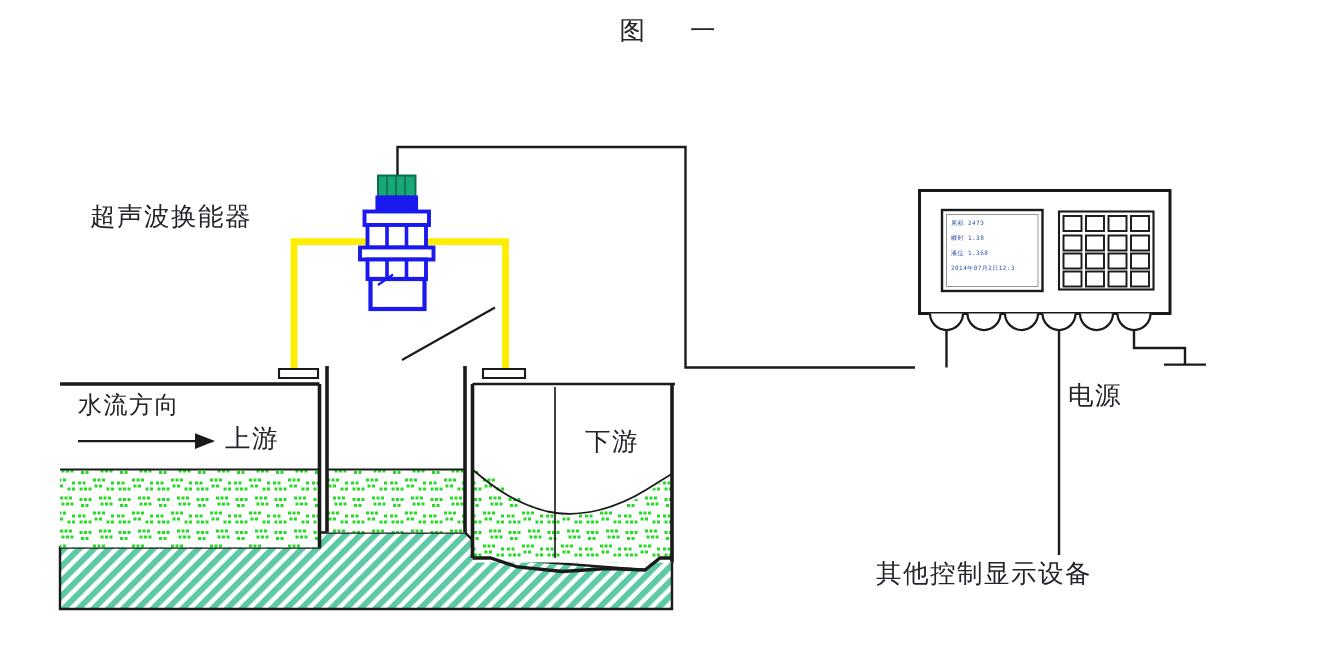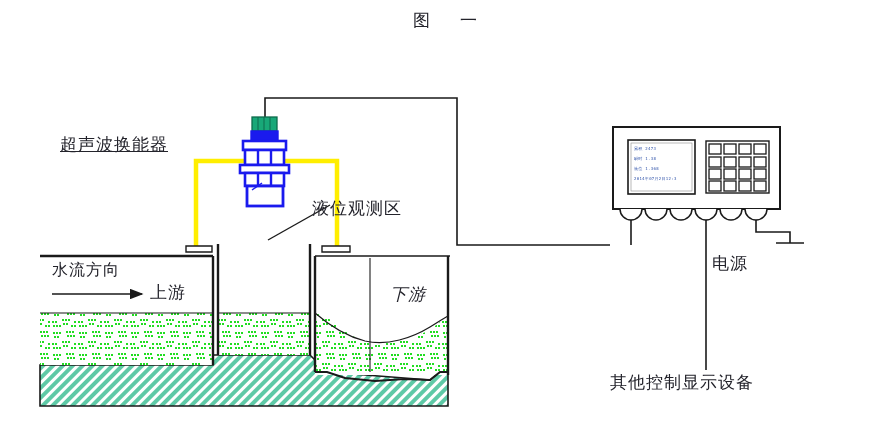--- a/index.html
+++ b/index.html
@@ -203,28 +203,27 @@
       <path d="M706,220 L706,370"></path>
 
       <path d="M756,220 L756,232 L790,232 L790,243"></path>
     </g>
 
     <g stroke="#1a1a1a" stroke-width="1.5">
       <line x1="776" y1="243" x2="804" y2="243"></line>
     </g>
   </svg>
 
-  <div class="lbl lbl-big" style="left:60px;top:133px;text-decoration:underline;">超声波换能器</div>
-
-
-  <div class="lbl lbl-big" style="left:312px;top:197px;">液位观测区</div>
+  <div class="lbl lbl-big" style="left:60px;top:133px;">超声波换能器</div>
+
+
 
   <div class="lbl lbl-mid" style="left:52px;top:260px;">水流方向</div>
 
   <div class="lbl lbl-big" style="left:150px;top:281px;font-family:Liberation Serif, serif;">上游</div>
 
-  <div class="lbl lbl-big" style="left:390px;top:283px;font-style:italic;">下游</div>
+  <div class="lbl lbl-big" style="left:390px;top:283px;">下游</div>
 
   <div class="lbl lbl-big" style="left:712px;top:252px;">电源</div>
 
-  <div class="lbl lbl-big" style="left:610px;top:371px;">其他控制显示设备</div>
+  <div class="lbl lbl-big" style="left:584px;top:371px;">其他控制显示设备</div>
 
 </div>
 
 </body></html>

